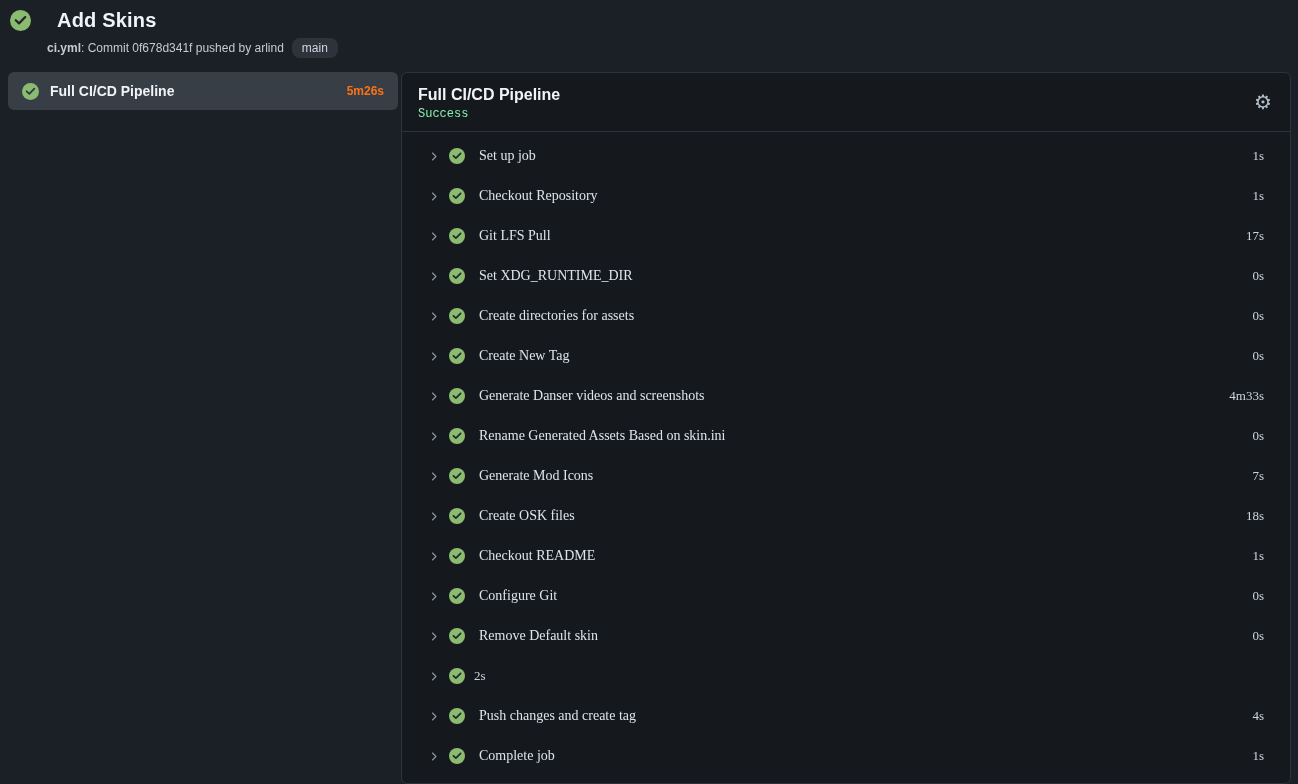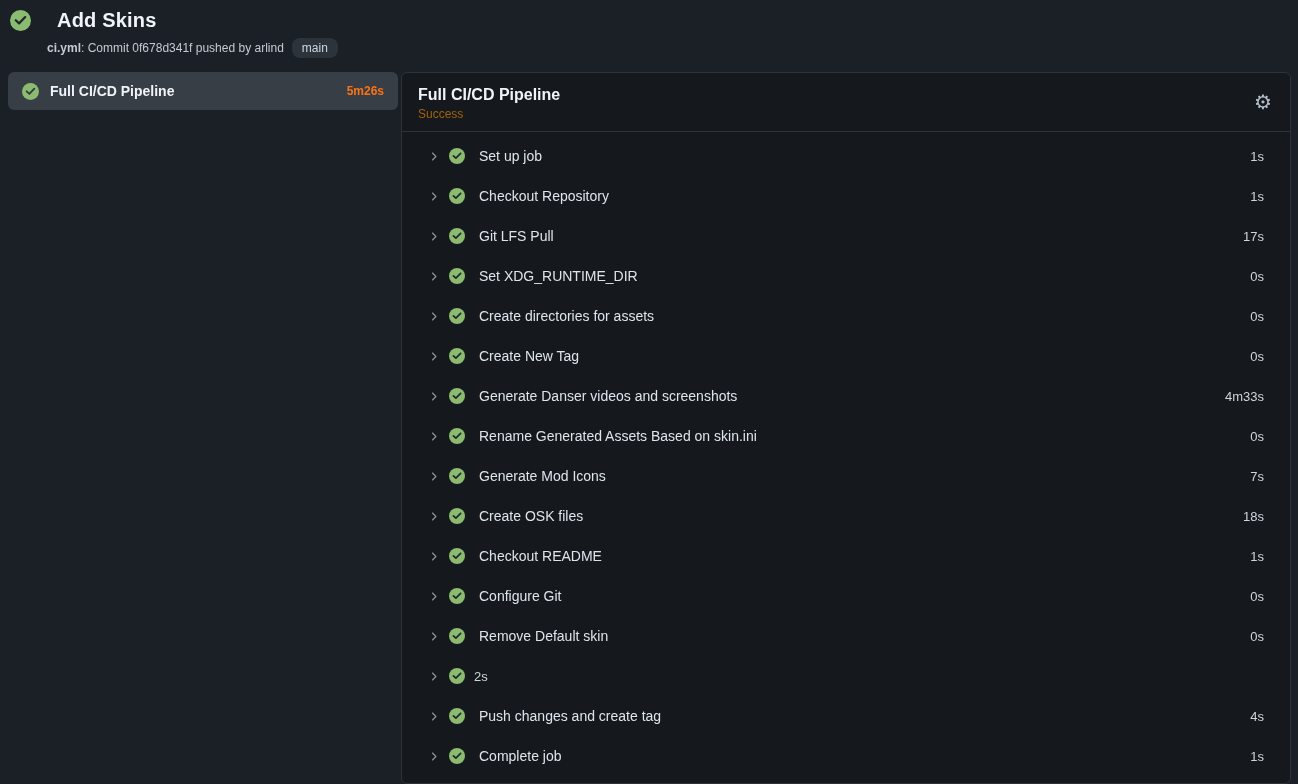--- a/index.html
+++ b/index.html
@@ -43,30 +43,30 @@
     border:1px solid #2d333b; border-radius:6px;
     display:flex; flex-direction:column;
   }
   .panel-header {
     display:flex; align-items:flex-start;
     padding:13px 18px 10px 16px;
     border-bottom:1px solid #2d333b;
   }
   .panel-titles { flex:1; }
   .panel-title { font-size:16px; font-weight:700; color:#f0f4f8; }
-  .panel-status { font-size:12px; color:#a16207; margin-top:3px; }
+  .panel-status { font-size:12px; color:#86efac; margin-top:3px;font-family:Liberation Mono, monospace; }
   .gear {
     color:#b4bdc6; font-size:20px; line-height:20px;
     cursor:pointer; user-select:none; margin-top:6px;
   }
 
   .steps { padding-top:4px; }
   .step-row {
     height:40px; display:flex; align-items:center;
-    padding:0 26px 0 25px; gap:9px; cursor:pointer;
+    padding:0 26px 0 25px; gap:9px; cursor:pointer;font-family:Liberation Serif, serif;
   }
   .chevron { display:flex; align-items:center; }
   .check-icon { display:flex; align-items:center; }
   .step-label { flex:1; font-size:14px; color:#dde4eb; margin-left:5px; }
   .step-duration { font-size:13px; color:#ced5dc; }
 
   svg { display:block; }
 </style>
 </head>
 <body>

